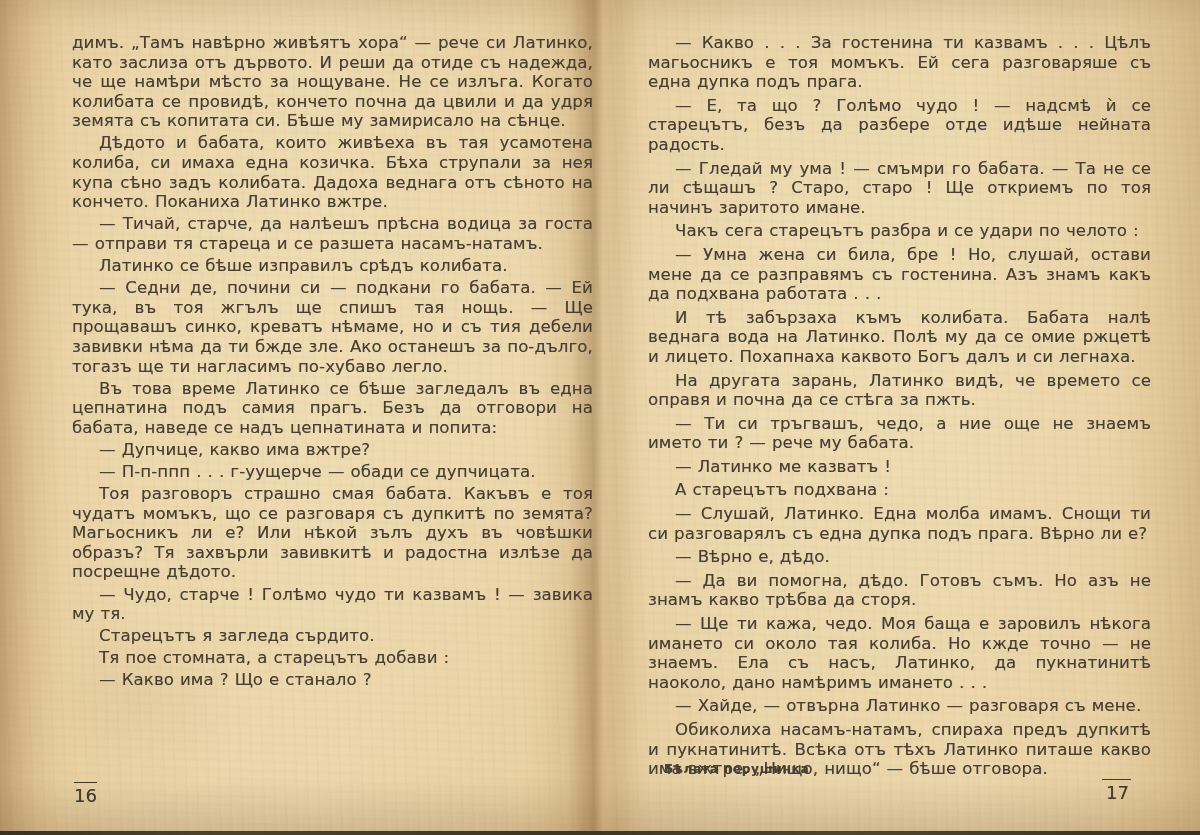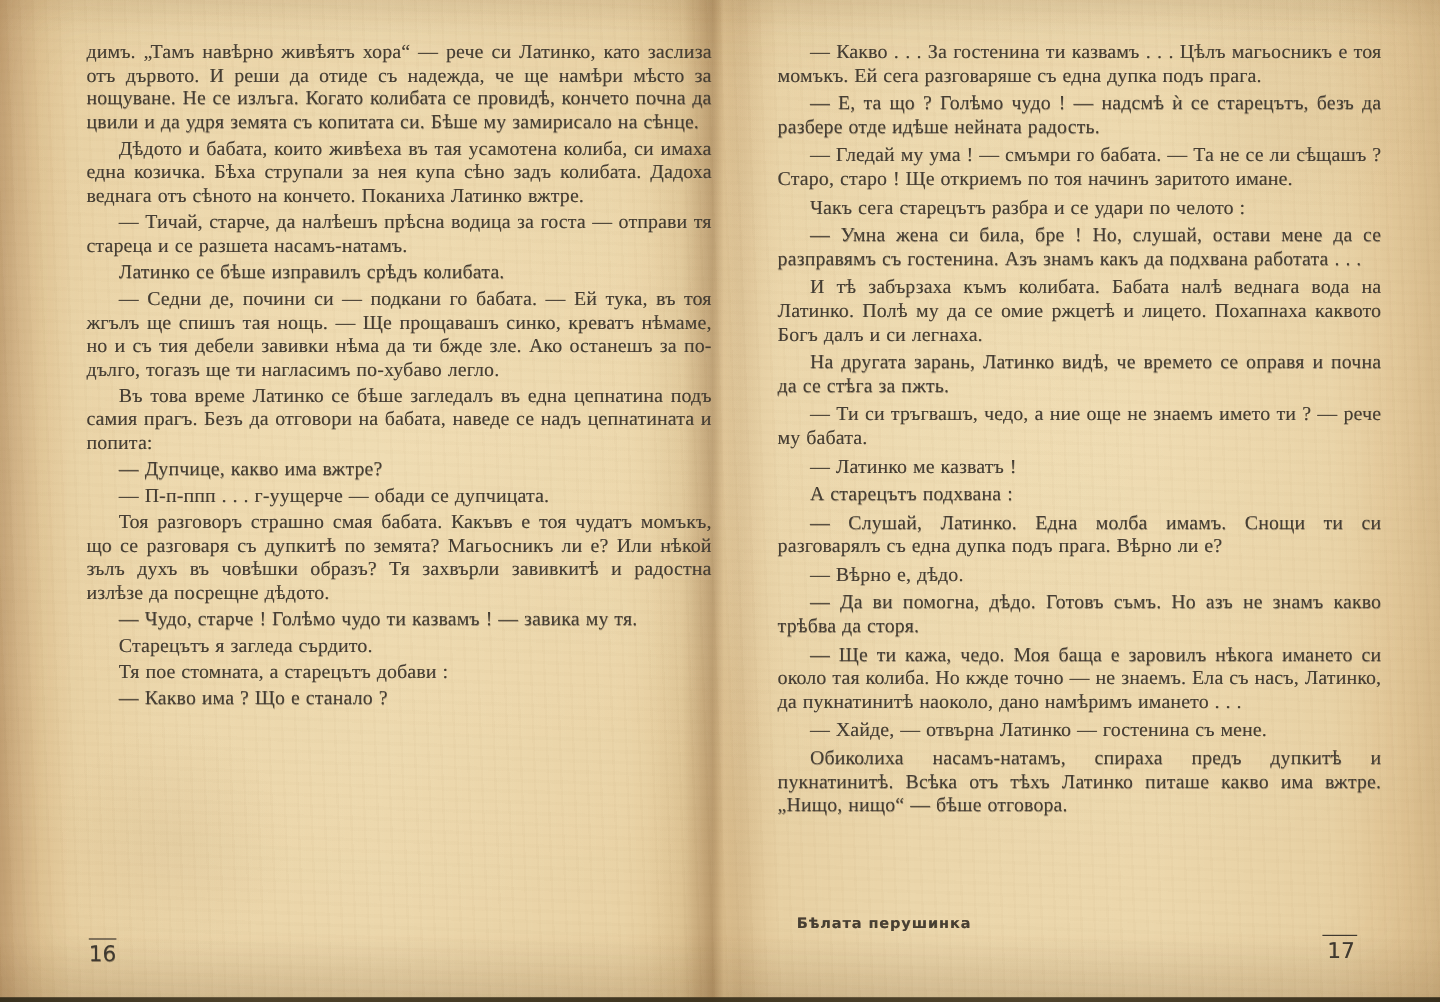--- a/index.html
+++ b/index.html
@@ -33,21 +33,21 @@
       rgba(235,215,170,.18) 66%, rgba(120,88,48,.06) 80%, rgba(120,88,48,0) 100%);}
   
   .bottom-edge{position:absolute;left:0;right:0;bottom:0;height:4px;
     background:linear-gradient(90deg,#2e2818 0,#433822 18%,#332b18 45%,#453a24 72%,#2b2414 100%);
     opacity:.92;}
   .text-col{position:absolute;color:#453e34;
     font-size:16.5px;line-height:19.6px;letter-spacing:.15px;word-spacing:.6px;
     text-shadow:.25px .25px 0 rgba(70,58,44,.45);}
   .col-left{left:72px;top:33px;width:521px;}
   .col-right{left:648px;top:33px;width:503px;}
-  .para{margin:0 0 2.5px;text-align:justify;font-family:Liberation Serif, serif;}
+  .para{margin:0 0 2.5px;text-align:justify;}
   .para.indent{text-indent:27px;}
   .col-right .para{margin-bottom:4px;}
   .pagenum{position:absolute;color:#3f3930;font-size:18px;
     border-top:1.6px solid #3f3930;padding-top:2px;
     text-shadow:.25px .25px 0 rgba(70,58,44,.5);margin-top:40px;}
   .pagenum-left{left:74px;top:742px;}
   .pagenum-right{left:1102px;top:739px;padding-left:4px;padding-right:2px;}
   .running-title{position:absolute;left:664px;top:762px;
     font-size:12px;font-weight:bold;color:#473f33;letter-spacing:.8px;
     text-shadow:.2px .2px 0 rgba(70,58,44,.5);}
@@ -82,21 +82,21 @@
       <p class="para indent">— Умна жена си била, бре ! Но, слушай, остави мене да се разправямъ съ гостенина. Азъ знамъ какъ да подхвана работата . . .</p>
       <p class="para indent">И тѣ забързаха къмъ колибата. Бабата налѣ веднага вода на Латинко. Полѣ му да се омие ржцетѣ и лицето. Похапнаха каквото Богъ далъ и си легнаха.</p>
       <p class="para indent">На другата зарань, Латинко видѣ, че времето се оправя и почна да се стѣга за пжть.</p>
       <p class="para indent">— Ти си тръгвашъ, чедо, а ние още не знаемъ името ти ? — рече му бабата.</p>
       <p class="para indent">— Латинко ме казватъ !</p>
       <p class="para indent">А старецътъ подхвана :</p>
       <p class="para indent">— Слушай, Латинко. Една молба имамъ. Снощи ти си разговарялъ съ една дупка подъ прага. Вѣрно ли е?</p>
       <p class="para indent">— Вѣрно е, дѣдо.</p>
       <p class="para indent">— Да ви помогна, дѣдо. Готовъ съмъ. Но азъ не знамъ какво трѣбва да сторя.</p>
       <p class="para indent">— Ще ти кажа, чедо. Моя баща е заровилъ нѣкога имането си около тая колиба. Но кжде точно — не знаемъ. Ела съ насъ, Латинко, да пукнатинитѣ наоколо, дано намѣримъ имането . . .</p>
-      <p class="para indent">— Хайде, — отвърна Латинко — гостенина съ мене.</p>
+      <p class="para indent">— Хайде, — отвърна Латинко — разговаря съ мене.</p>
       <p class="para indent">Обиколиха насамъ-натамъ, спираха предъ дупкитѣ и пукнатинитѣ. Всѣка отъ тѣхъ Латинко питаше какво има вжтре. „Нищо, нищо“ — бѣше отговора.</p>
     </div>
 
   <div class="pagenum pagenum-left">16</div>
   <div class="running-title">Бѣлата перушинка</div>
   <div class="pagenum pagenum-right">17</div>
 
   <div class="bottom-edge"></div>
 </div>
 

